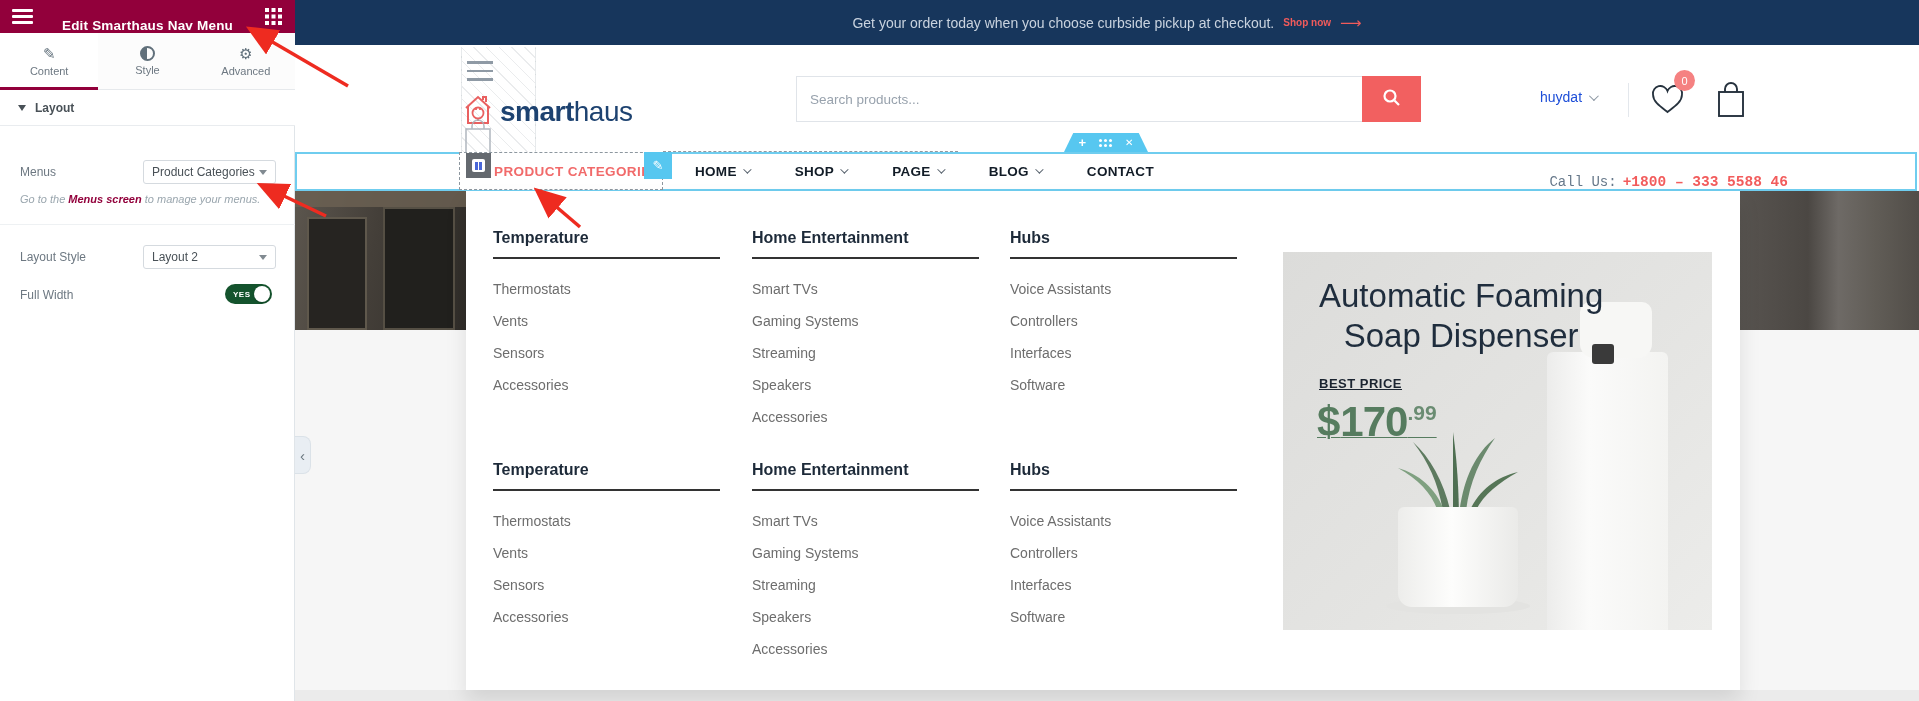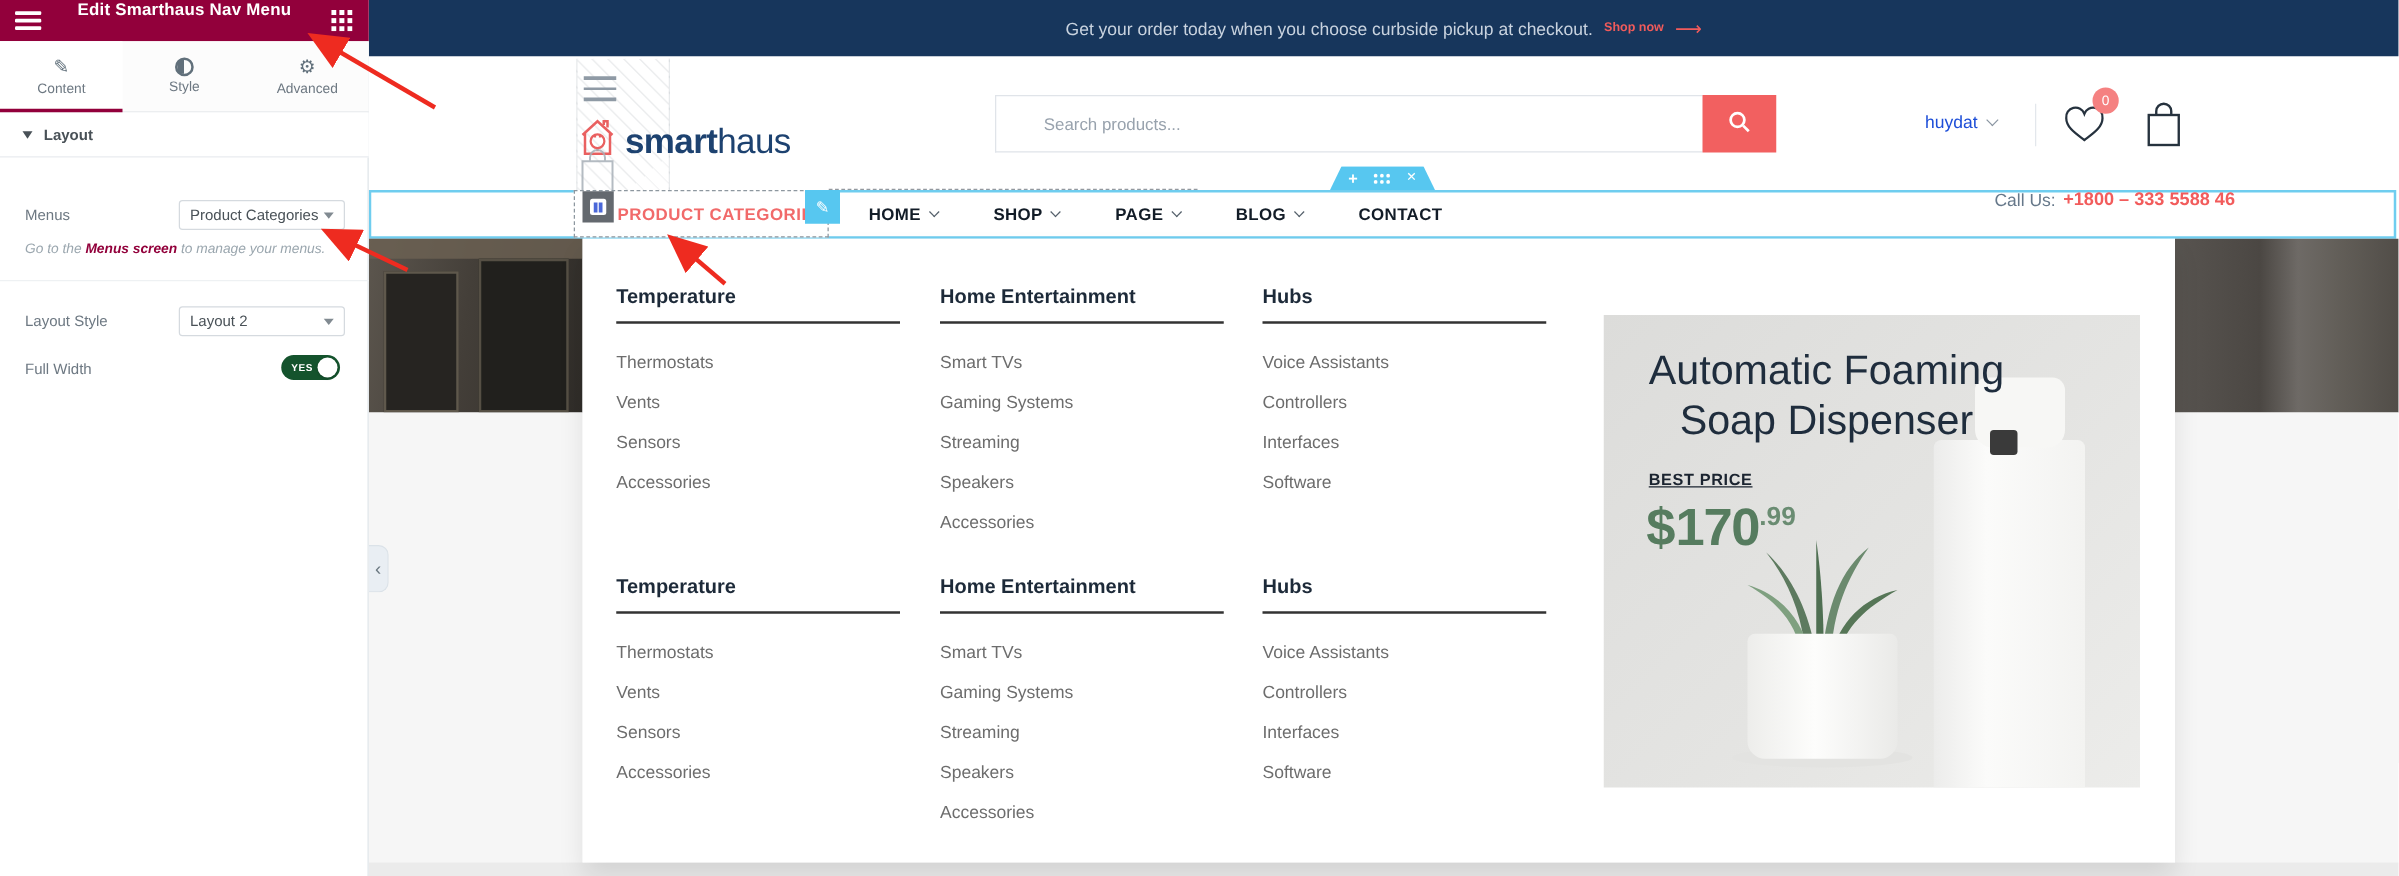--- a/index.html
+++ b/index.html
@@ -1,21 +1,21 @@
 <!DOCTYPE html>
 <html><head>
 <meta charset="utf-8">
 <style>
   * { margin:0; padding:0; box-sizing:border-box; }
   body { font-family:"Liberation Sans", sans-serif; background:#fff; }
   #app { position:relative; width:1919px; height:701px; overflow:hidden; background:#fff; }
 
   
   .el-panel { position:absolute; left:0; top:0; width:295px; height:701px; background:#fff; border-right:1px solid #e0e5e9; z-index:40; }
-  .panel-header { position:absolute; left:0; top:0; width:295px; height:33px; background:#92003b; display:flex; align-items:flex-start; }
+  .panel-header { position:absolute; left:0; top:0; width:295px; height:33px; background:#92003b; display:flex; align-items:flex-end; }
   .ph-burger { position:absolute; left:12px; top:9px; width:21px; height:15px; cursor:pointer; }
   .ph-burger i { display:block; height:3px; background:#fff; margin-bottom:3px; border-radius:1px; }
   .panel-title { width:100%; text-align:center; color:#fff; font-size:13.5px; font-weight:bold; letter-spacing:.2px; }
   .ph-grid { position:absolute; right:13px; top:8px; }
 
   .panel-tabs { position:absolute; left:0; top:33px; width:295px; height:57px; background:#fcfcfc; border-bottom:1px solid #e6e9ec; display:flex; }
   .tab { flex:1; display:flex; flex-direction:column; align-items:center; justify-content:center; gap:3px; position:relative; cursor:pointer; }
   .tab .ticon { color:#61707b; font-size:15px; line-height:16px; font-style:normal; }
   .tab .tlabel { font-size:11px; color:#6d7882; }
   .tab.active { background:#fff; }
@@ -50,21 +50,21 @@
   .hatch { position:absolute; left:166px; top:47px; width:75px; height:142px; background:repeating-linear-gradient(45deg, rgba(110,120,130,.14) 0 1px, transparent 1px 9px); border-left:1px solid rgba(160,170,180,.25); border-right:1px solid rgba(160,170,180,.25); }
   .pv-burger { position:absolute; left:172px; top:61px; width:26px; cursor:pointer; }
   .pv-burger i { display:block; height:2.5px; background:#8f9aa5; margin-bottom:6px; }
 
   .logo { position:absolute; left:168px; top:94px; display:flex; align-items:center; gap:7px; cursor:pointer; }
   .logo .ltext { font-size:28px; color:#1d4270; letter-spacing:-.5px; }
   .logo .ltext b { font-weight:bold; }
   .bag-ph { position:absolute; left:167px; top:118px; opacity:.85; }
 
   .search-wrap { position:absolute; left:501px; top:76px; width:625px; height:46px; display:flex; }
-  .search-wrap input { flex:1; border:1px solid #e0e4e9; border-right:none; font-size:13.5px; color:#33404d; padding-left:38px; outline:none; font-family:"Liberation Sans", sans-serif; }
+  .search-wrap input { flex:1; border:1px solid #e0e4e9; border-right:none; font-size:13.5px; color:#33404d; padding-left:13px; outline:none; font-family:"Liberation Sans", sans-serif; }
   .search-wrap input::placeholder { color:#98a2ad; }
   .search-btn { width:59px; height:46px; background:#f26060; border:none; cursor:pointer; display:flex; align-items:center; justify-content:center; }
 
   .account { position:absolute; left:1245px; top:89px; display:flex; align-items:center; gap:7px; color:#1d4ed8; font-size:14px; cursor:pointer; }
   .chev { display:inline-block; width:7px; height:7px; border-right:1.6px solid #8a95a1; border-bottom:1.6px solid #8a95a1; transform:rotate(45deg) translateY(-2px); }
   .hdr-divider { position:absolute; left:1333px; top:83px; width:1px; height:34px; background:#e3e7ec; }
   .wishlist { position:absolute; left:1355px; top:83px; cursor:pointer; }
   .wl-badge { position:absolute; left:1379px; top:70px; width:21px; height:21px; border-radius:50%; background:#f58181; color:#fff; font-size:11px; display:flex; align-items:center; justify-content:center; }
   .cart { position:absolute; left:1420px; top:81px; cursor:pointer; }
 
@@ -73,21 +73,21 @@
   .dash-ext { position:absolute; left:368px; top:151px; width:295px; border-top:1px dashed rgba(75,85,95,.6); }
   .widget-box { position:absolute; left:164px; top:152px; width:204px; height:38px; border:1px dashed #8d979f; background:#fff; }
   .col-handle { position:absolute; left:171px; top:153px; width:25px; height:25px; background:rgba(88,94,100,.93); display:flex; align-items:center; justify-content:center; cursor:pointer; z-index:5; }
   .col-glyph { width:13px; height:13px; background:#fff; border-radius:2px; display:flex; align-items:center; justify-content:center; gap:1.5px; }
   .col-glyph i { width:2.5px; height:8px; background:#4a67d8; }
   .pc-label { position:absolute; left:199px; top:152px; height:38px; display:flex; align-items:center; font-size:13.5px; font-weight:bold; color:#f16a6a; letter-spacing:.4px; cursor:pointer; z-index:4; }
   .edit-btn { position:absolute; left:349px; top:152px; width:28px; height:27px; background:#57c7f0; color:#fff; font-size:13px; display:flex; align-items:center; justify-content:center; cursor:pointer; z-index:6; }
   .nav-items { position:absolute; left:400px; top:152px; height:38px; display:flex; align-items:center; gap:46px; }
   .nav-item { font-size:13.5px; font-weight:bold; color:#121c27; letter-spacing:.3px; display:flex; align-items:center; gap:6px; cursor:pointer; }
   .nav-item .chev { border-color:#55606b; width:6px; height:6px; transform:rotate(45deg) translateY(-2px); }
-  .call-us { position:absolute; right:131px; top:152px; height:38px; display:flex; align-items:flex-start; gap:6px; }
+  .call-us { position:absolute; right:131px; top:152px; height:38px; display:flex; align-items:flex-end; gap:6px;font-family:Liberation Mono, monospace; }
   .call-us .cu-lab { color:#66788a; font-size:14px; }
   .call-us .cu-phone { color:#f25c5c; font-size:14.5px; font-weight:bold; cursor:pointer; }
 
   .handle-tab { position:absolute; left:769px; top:133px; width:84px; height:19px; background:#57c7f0; clip-path:polygon(11% 0,89% 0,100% 100%,0 100%); display:flex; align-items:center; justify-content:center; gap:13px; z-index:7; }
   .ht-plus { color:#fff; font-size:13px; font-weight:bold; line-height:1; cursor:pointer; }
   .ht-dots { display:grid; grid-template-columns:repeat(3,3px); grid-template-rows:repeat(2,3px); gap:2px; cursor:grab; }
   .ht-dots i { width:3px; height:3px; background:#fff; border-radius:50%; }
   .ht-close { color:#fff; font-size:10px; line-height:1; cursor:pointer; }
 
   
@@ -104,21 +104,21 @@
   .mega { position:absolute; left:171px; top:191px; width:1274px; height:499px; background:#fff; box-shadow:0 12px 20px rgba(0,0,0,.10); z-index:3; }
   .mm-col { position:absolute; width:228px; }
   .mm-head { font-size:16px; font-weight:bold; color:#1d2a39; cursor:pointer; }
   .mm-rule { margin-top:10px; width:227px; height:2px; background:#333; }
   .mm-items { list-style:none; margin-top:14px; }
   .mm-items li { height:32px; display:flex; align-items:center; font-size:14px; color:#6d6d6d; cursor:pointer; }
 
   .promo { position:absolute; left:817px; top:61px; width:429px; height:378px; background:linear-gradient(135deg,#dcdcda 0%,#e4e4e2 55%,#ececea 100%); overflow:hidden; cursor:pointer;text-align:center; }
   .promo-title { position:absolute; left:36px; top:24px; font-size:33px; line-height:40px; color:#1f2d3d; }
   .promo-badge { position:absolute; left:36px; top:124px; font-size:13px; font-weight:bold; color:#1b2430; letter-spacing:.5px;text-decoration:underline; }
-  .promo-price { position:absolute; left:34px; top:146px; color:#567c5f; }
+  .promo-price { position:absolute; left:34px; top:146px; color:#567c5f;text-decoration:underline; }
   .promo-price .cur { font-size:42px; font-weight:bold; }
   .promo-price .amt { font-size:42px; font-weight:bold; letter-spacing:-1px; }
   .promo-price .cents { font-size:21px; font-weight:bold; vertical-align:16px; color:#6a8c72; }
   .disp-body { position:absolute; left:264px; top:100px; width:121px; height:278px; background:linear-gradient(90deg,#ececeb 0%,#fbfbfa 35%,#f3f3f1 100%); border-radius:6px 6px 0 0; }
   .disp-head { position:absolute; left:297px; top:50px; width:72px; height:56px; background:#f7f7f5; border-radius:10px 10px 14px 14px; }
   .disp-nozzle { position:absolute; left:309px; top:92px; width:22px; height:20px; background:#3a3a3a; border-radius:3px; }
   .plant-pot { position:absolute; left:115px; top:255px; width:120px; height:100px; background:linear-gradient(90deg,#ededeb,#fdfdfc 45%,#eaeae8); border-radius:6px 6px 14px 14px; }
   .plant-saucer { position:absolute; left:103px; top:346px; width:144px; height:16px; background:#e3e3e1; border-radius:50%; }
 
   

